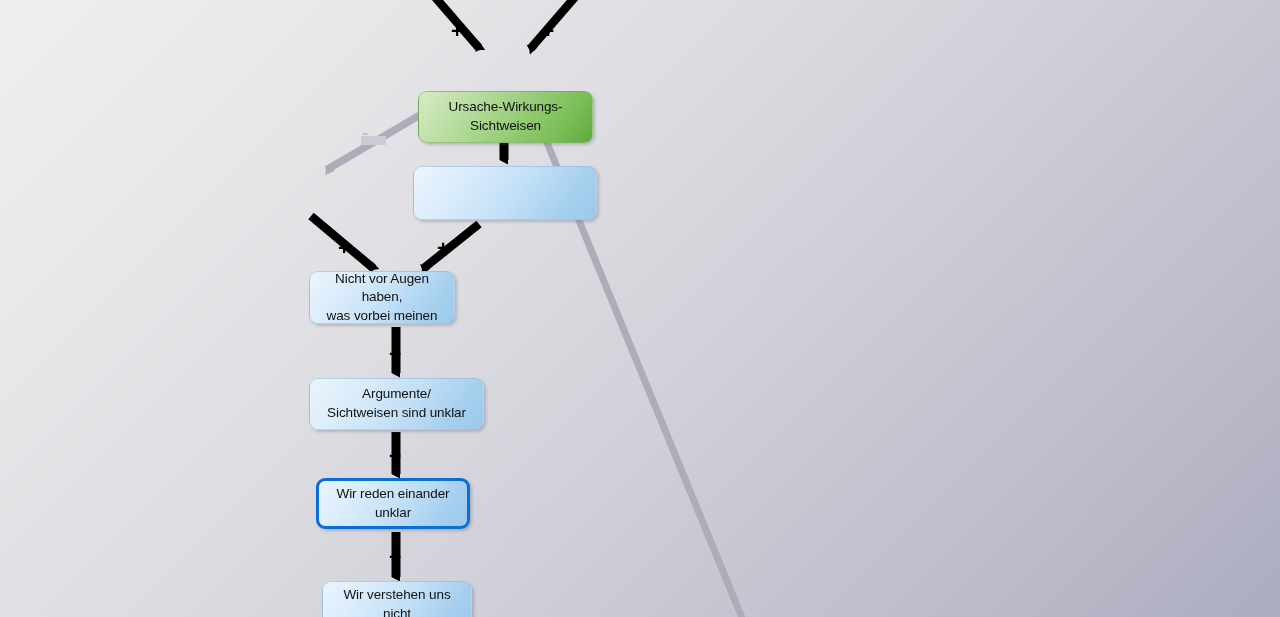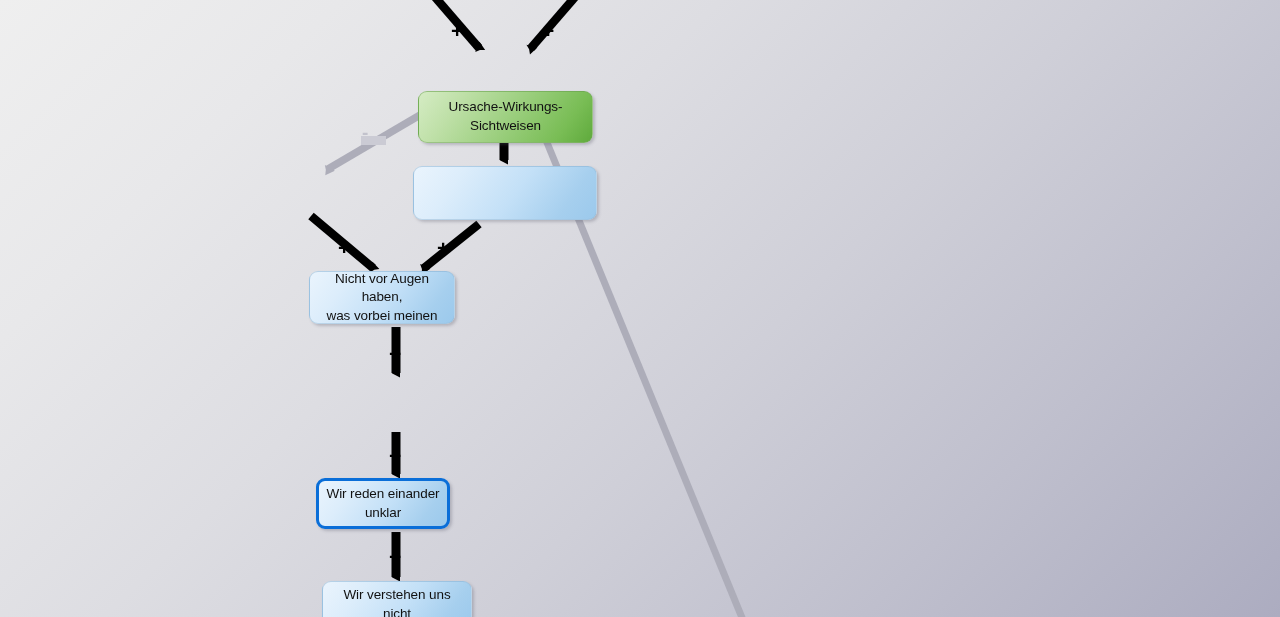--- a/index.html
+++ b/index.html
@@ -163,22 +163,28 @@
     </span>
   </div>
 
   <div class="node node-blue" style="left:309px; top:271px; width:146px; height:53px;">
     <span>
       <span>Nicht vor Augen haben,</span>
       <span>was vorbei meinen</span>
     </span>
   </div>
 
+  <div class="node node-blue" style="left:309px; top:378px; width:175px; height:52px;">
+    <span>
+      <span>Argumente/</span>
+      <span>Sichtweisen sind unklar</span>
+    </span>
+  </div>
 
-  <div class="node node-blue node-selected" style="left:316px; top:478px; width:134px; height:51px;">
+  <div class="node node-blue node-selected" style="left:316px; top:478px; width:154px; height:51px;">
     <span>
       <span>Wir reden einander</span>
       <span>unklar</span>
     </span>
   </div>
 
   <div class="node node-blue" style="left:322px; top:581px; width:150px; height:48px;">
     <span>
       <span>Wir verstehen uns nicht</span>
     </span>

